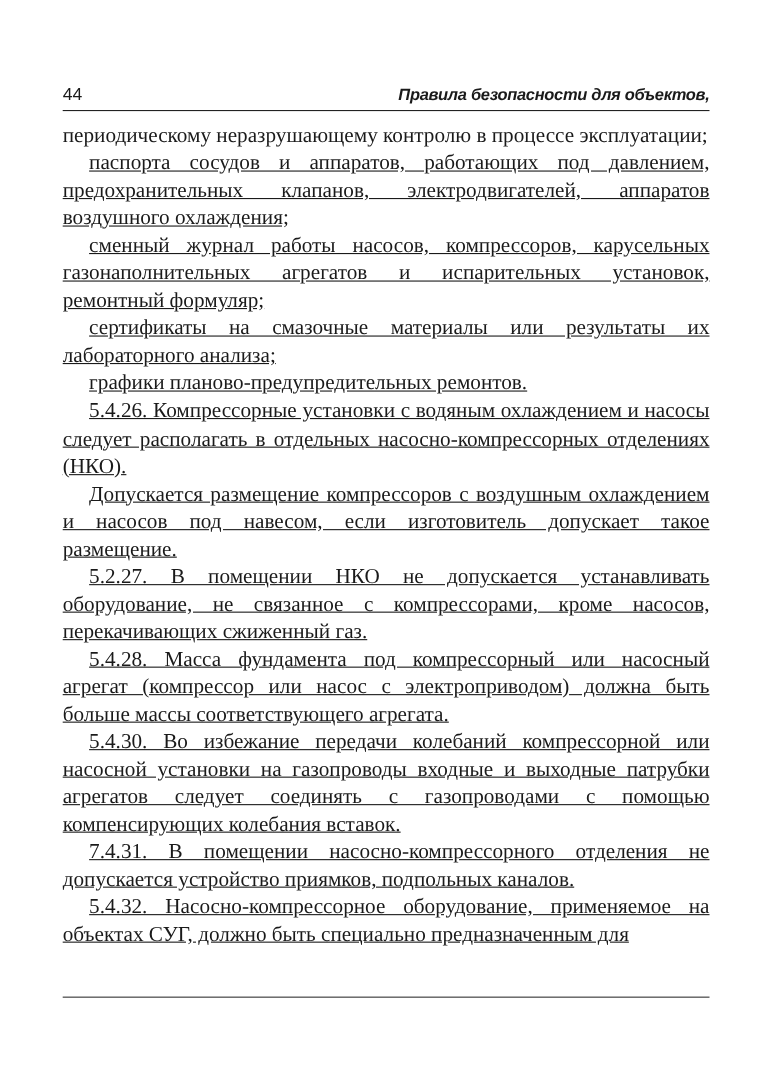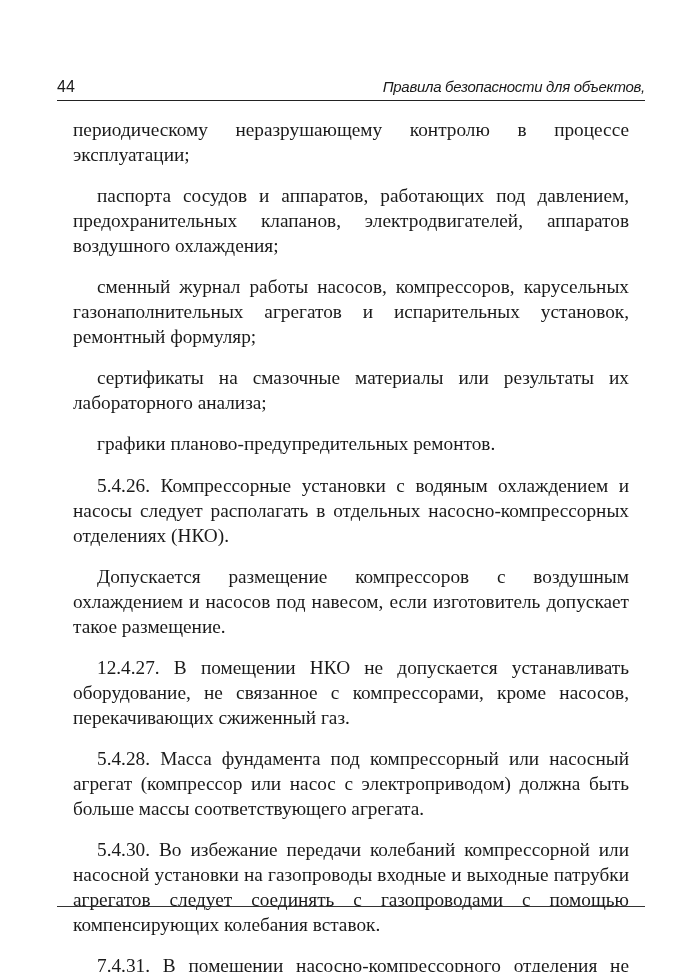--- a/index.html
+++ b/index.html
@@ -1,40 +1,41 @@
 <!DOCTYPE html>
 <html><head>
 <meta charset="utf-8">
 <style>
   html, body { margin:0; padding:0; background:#ffffff; }
   body { width:700px; height:972px; position:relative; overflow:hidden; }
   .page { position:absolute; left:57px; top:78px; width:588px; color:#1a1a1a; }
   .header { display:flex; justify-content:space-between; height:20px; border-bottom:1.5px solid #222; padding-bottom:2px; }
   .page-num { font-family:"Liberation Sans", sans-serif; font-size:16px; line-height:18px; }
-  .running-title { font-family:"Liberation Sans", sans-serif; font-style:italic; font-size:15px; line-height:18px; letter-spacing:-0.3px; }
+  .running-title { font-family:"Liberation Sans", sans-serif; font-style:italic; font-size:15px; line-height:18px; letter-spacing:-0.3px;font-weight:bold; }
   .body { margin-top:10px; font-family:"Liberation Serif", serif; font-size:19.3px; line-height:25.05px; text-align:justify; }
-  .para { margin:16px; text-indent:0; }
-  .para.indent { text-indent:24px; }
+  .para { margin:0; text-indent:0; }
+  .para.indent { text-indent:24px;text-decoration:underline; }
   .footer-rule { position:absolute; left:57px; top:906px; width:588px; border-top:1.5px solid #333; }
 </style>
 </head>
 <body>
 
 <div class="page">
   <div class="header">
     <span class="page-num">44</span>
     <span class="running-title">Правила безопасности для объектов,</span>
   </div>
   <div class="body">
     <p class="para">периодическому неразрушающему контролю в процессе эксплуатации;</p>
     <p class="para indent">паспорта сосудов и аппаратов, работающих под давлением, предохранительных клапанов, электродвигателей, аппаратов воздушного охлаждения;</p>
     <p class="para indent">сменный журнал работы насосов, компрессоров, карусельных газонаполнительных агрегатов и испарительных установок, ремонтный формуляр;</p>
     <p class="para indent">сертификаты на смазочные материалы или результаты их лабораторного анализа;</p>
     <p class="para indent">графики планово-предупредительных ремонтов.</p>
     <p class="para indent">5.4.26. Компрессорные установки с водяным охлаждением и насосы следует располагать в отдельных насосно-компрессорных отделениях (НКО).</p>
     <p class="para indent">Допускается размещение компрессоров с воздушным охлаждением и насосов под навесом, если изготовитель допускает такое размещение.</p>
-    <p class="para indent">12.4.27. В помещении НКО не допускается устанавливать оборудование, не связанное с компрессорами, кроме насосов, перекачивающих сжиженный газ.</p>
+    <p class="para indent">5.2.27. В помещении НКО не допускается устанавливать оборудование, не связанное с компрессорами, кроме насосов, перекачивающих сжиженный газ.</p>
     <p class="para indent">5.4.28. Масса фундамента под компрессорный или насосный агрегат (компрессор или насос с электроприводом) должна быть больше массы соответствующего агрегата.</p>
     <p class="para indent">5.4.30. Во избежание передачи колебаний компрессорной или насосной установки на газопроводы входные и выходные патрубки агрегатов следует соединять с газопроводами с помощью компенсирующих колебания вставок.</p>
     <p class="para indent">7.4.31. В помещении насосно-компрессорного отделения не допускается устройство приямков, подпольных каналов.</p>
+    <p class="para indent">5.4.32. Насосно-компрессорное оборудование, применяемое на объектах СУГ, должно быть специально предназначенным для</p>
   </div>
 </div>
 <div class="footer-rule"></div>
 
 </body></html>

